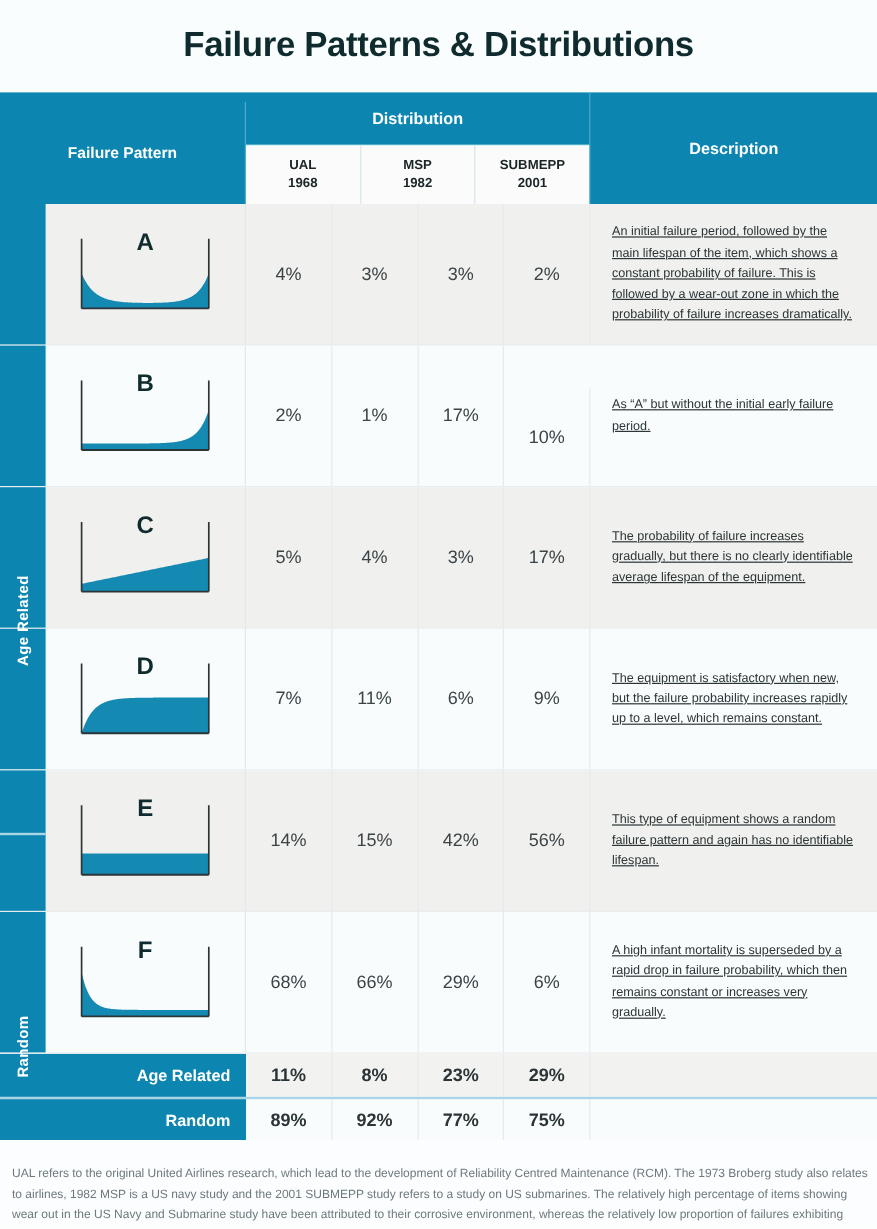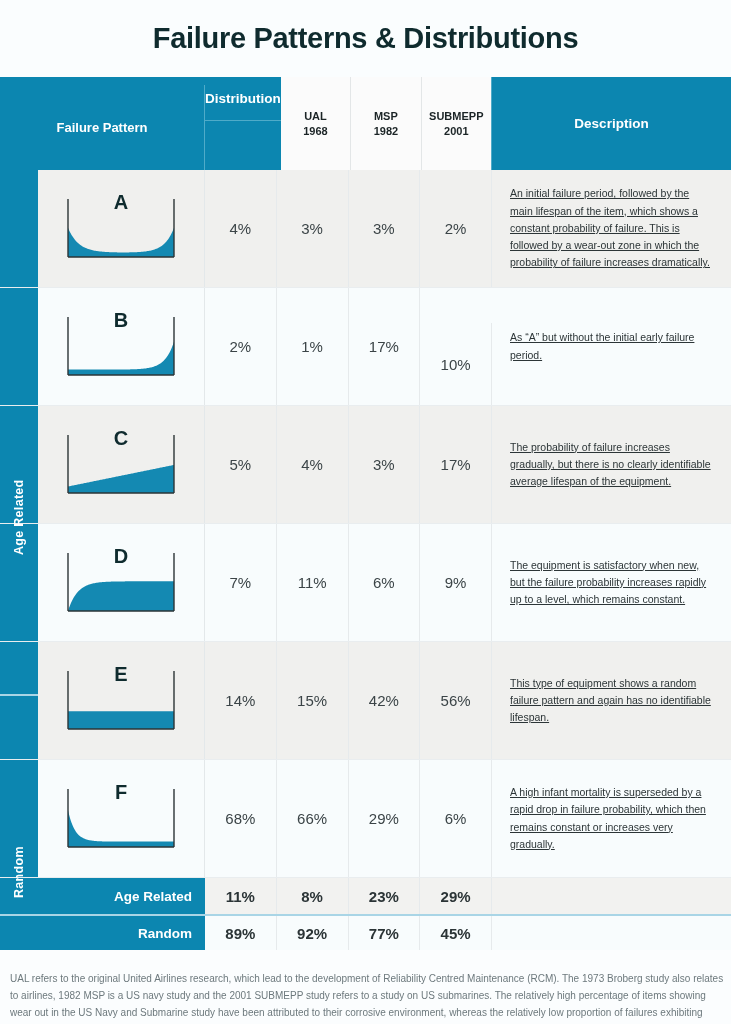--- a/index.html
+++ b/index.html
@@ -53,21 +53,21 @@
     justify-content: center;
     color: #ffffff;
     font-size: 13px;
     font-weight: bold;
     border-right: 1px solid #4fabc9;
     margin-top: 8px;
   }
   .hdr-mid {
     width: 287px;
     display: flex;
-    flex-direction: row;
+    flex-direction: column;
     border-right: 1px solid #4fabc9;
   }
   .hdr-mid-top {
     height: 44px;
     display: flex;
     align-items: center;
     justify-content: center;
     color: #ffffff;
     font-size: 13.5px;
     font-weight: bold;
@@ -401,21 +401,21 @@
           <div class="srow-num">8%</div>
           <div class="srow-num">23%</div>
           <div class="srow-num">29%</div>
           <div class="srow-blank"></div>
         </div>
         <div class="srow b">
           <div class="srow-label">Random</div>
           <div class="srow-num">89%</div>
           <div class="srow-num">92%</div>
           <div class="srow-num">77%</div>
-          <div class="srow-num">45%</div>
+          <div class="srow-num">75%</div>
           <div class="srow-blank"></div>
         </div>
       </div>
 
   </div>
 
   <div class="spacer"></div>
 
   <div class="footer">UAL refers to the original United Airlines research, which lead to the development of Reliability Centred Maintenance (RCM). The 1973 Broberg study also relates to airlines, 1982 MSP is a US navy study and the 2001 SUBMEPP study refers to a study on US submarines. The relatively high percentage of items showing wear out in the US Navy and Submarine study have been attributed to their corrosive environment, whereas the relatively low proportion of failures exhibiting infant mortality has been put down to the extensive testing before equipment is put into service.</div>
 

